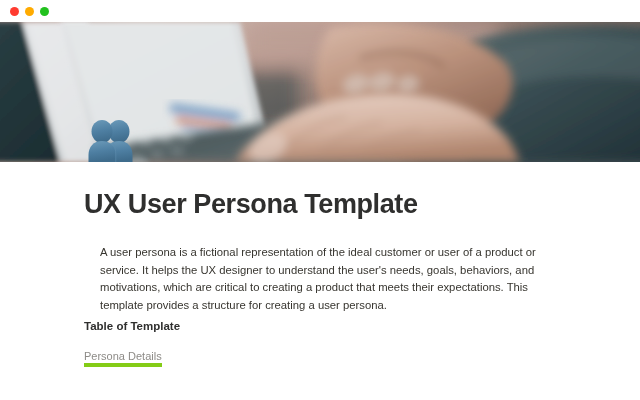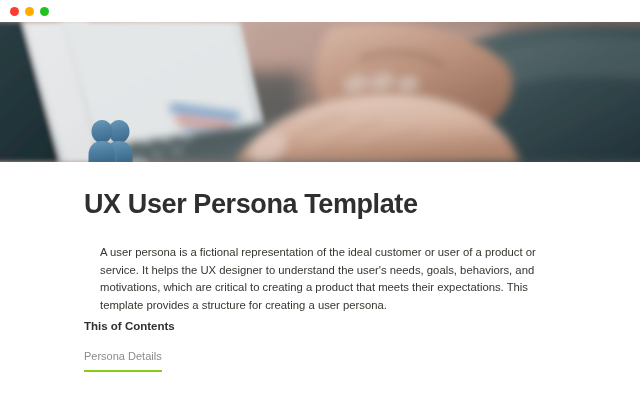--- a/index.html
+++ b/index.html
@@ -134,22 +134,22 @@
     left: 0;
     margin: 0;
     padding: 0;
     list-style: none;
   }
   .toc-list li { margin: 0 0 12px 0; padding: 0; }
   .toc-link {
     font-size: 11px;
     color: #8d8b87;
     text-decoration: none;
-    border-bottom: 2px solid #84cc16;
-    padding-bottom: 8px;
+    border-bottom: 4px solid #84cc16;
+    padding-bottom: 1px;
     display: inline-block;
   }
 </style>
 </head>
 <body>
 
 <div class="window">
 
   <div class="titlebar">
     <div class="traffic">
@@ -298,21 +298,21 @@
     </svg>
   </div>
 
   <div class="page">
     <div class="content">
 
       <h1 class="doc-title">UX User Persona Template</h1>
 
       <p class="doc-desc">A user persona is a fictional representation of the ideal customer or user of a product or service. It helps the UX designer to understand the user's needs, goals, behaviors, and motivations, which are critical to creating a product that meets their expectations. This template provides a structure for creating a user persona.</p>
 
-      <h2 class="toc-heading">This of Contents</h2>
+      <h2 class="toc-heading">Table of Template</h2>
 
       <ul class="toc-list">
         <li>
           <a href="#" class="toc-link">Persona Details</a>
         </li>
       </ul>
 
     </div>
   </div>
 

